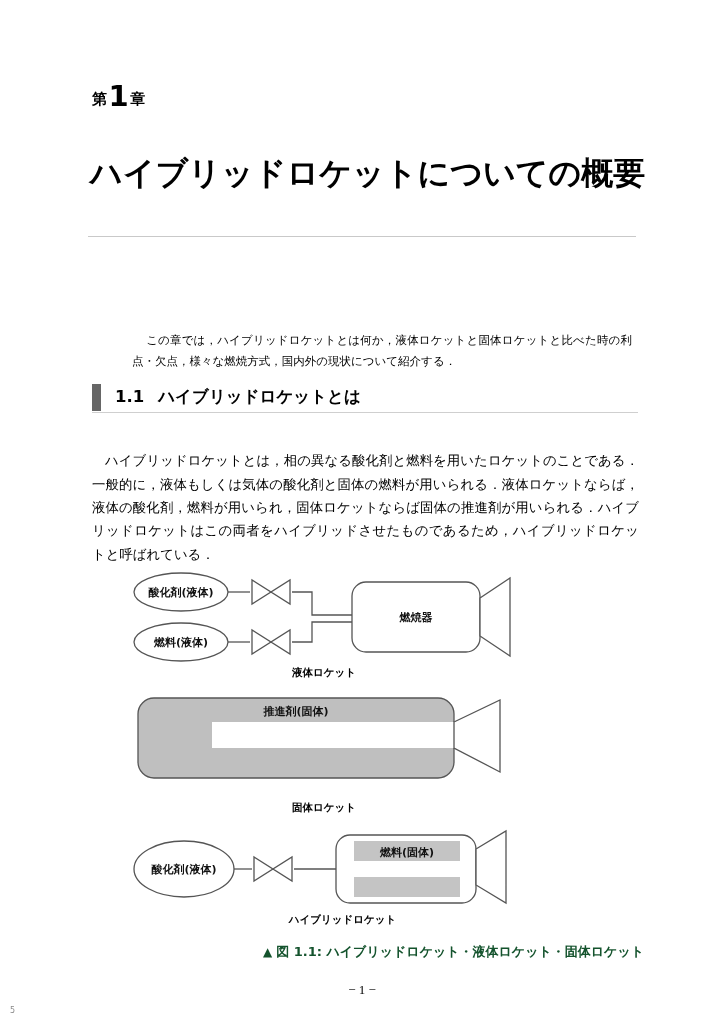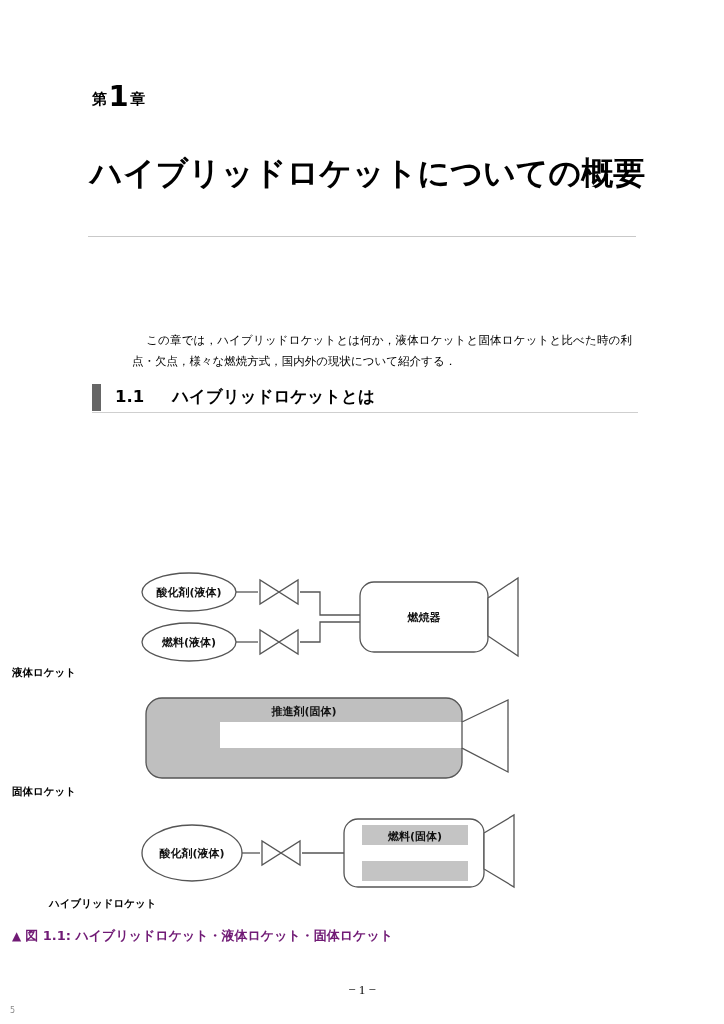--- a/index.html
+++ b/index.html
@@ -94,21 +94,21 @@
     background: #666666;
     flex: 0 0 auto;
   }
   .section-text {
     font-family: "DejaVu Sans", "Liberation Sans", sans-serif;
     font-weight: bold;
     font-size: 16.5px;
     margin-left: 14px;
     white-space: nowrap;
   }
-  .section-text .sec-num { margin-right: 28px; }
+  .section-text .sec-num { margin-right: 14px; }
   .section-rule {
     position: absolute;
     left: 92px;
     top: 412px;
     width: 546px;
     height: 1px;
     background: #cfcfcf;
   }
 
   
@@ -120,39 +120,39 @@
     font-size: 13.4px;
     line-height: 1.74;
     text-align: justify;
     text-justify: inter-character;
   }
   .body-par .indent { display: inline-block; width: 13px; }
 
   
   .figure {
     position: absolute;
-    left: 12px;
+    left: 4px;
     top: 570px;
     width: 640px;
   }
   .diagram-svg { display: block; margin: 0 auto; }
 
   .sub-caption {
     font-family: "DejaVu Sans", "Liberation Sans", sans-serif;
     font-weight: bold;
     font-size: 10.5px;
-    text-align: left;
+    text-align: center;
   }
   .fig-caption {
     font-family: "DejaVu Sans", "Liberation Sans", sans-serif;
     font-weight: bold;
     font-size: 13px;
-    text-align: left;
+    text-align: right;
     margin-top: 16px;
-    color: #701a75;
+    color: #14532d;
   }
   .fig-caption .tri { margin-right: 4px; font-size: 12px; }
 
   
   .folio {
     position: absolute;
     left: 0;
     top: 982px;
     width: 724px;
     text-align: center;
@@ -189,20 +189,21 @@
   <p class="abstract"><span class="indent"></span><span>この章では，ハイブリッドロケットとは何か，液体ロケットと固体ロケットと比べた時の利点・欠点，様々な燃焼方式，国内外の現状について紹介する．</span></p>
 
   <div class="section-heading">
     <div class="section-bar"></div>
     <div class="section-text">
       <span class="sec-num">1.1</span><span>ハイブリッドロケットとは</span>
     </div>
   </div>
   <div class="section-rule"></div>
 
+  <p class="body-par"><span class="indent"></span><span>ハイブリッドロケットとは，相の異なる酸化剤と燃料を用いたロケットのことである．一般的に，液体もしくは気体の酸化剤と固体の燃料が用いられる．液体ロケットならば，液体の酸化剤，燃料が用いられ，固体ロケットならば固体の推進剤が用いられる．ハイブリッドロケットはこの両者をハイブリッドさせたものであるため，ハイブリッドロケットと呼ばれている．</span></p>
 
   <div class="figure">
 
     <svg class="diagram-svg" width="400" height="92" viewBox="0 0 400 92">
       <g fill="none" stroke="#555555" stroke-width="1.3">
         <ellipse cx="57" cy="22" rx="47" ry="19" fill="#ffffff"></ellipse>
         <ellipse cx="57" cy="72" rx="47" ry="19" fill="#ffffff"></ellipse>
 
         <path d="M104 22 H126"></path>
         <path d="M104 72 H126"></path>
@@ -223,21 +224,21 @@
     <div class="sub-caption" style="margin-top:4px;">液体ロケット</div>
 
     <svg class="diagram-svg" width="400" height="90" viewBox="0 0 400 90" style="margin-top:14px;">
       <g stroke="#555555" stroke-width="1.3">
         <rect x="14" y="4" width="316" height="80" rx="16" ry="16" fill="#bfbfbf"></rect>
         <rect x="88" y="28" width="242" height="26" fill="#ffffff" stroke="none"></rect>
         <path d="M330 28 L376 6 L376 78 L330 54 Z" fill="#ffffff"></path>
       </g>
       <text x="172" y="21" text-anchor="middle" font-size="11">推進剤(固体)</text>
     </svg>
-    <div class="sub-caption" style="margin-top:1px;">固体ロケット</div>
+    <div class="sub-caption" style="margin-top:17px;">固体ロケット</div>
 
     <svg class="diagram-svg" width="400" height="80" viewBox="0 0 400 80" style="margin-top:14px;">
       <g fill="none" stroke="#555555" stroke-width="1.3">
         <ellipse cx="60" cy="40" rx="50" ry="28" fill="#ffffff"></ellipse>
         <path d="M110 40 H128"></path>
         <path d="M170 40 H212"></path>
         <path d="M130 28 L130 52 L168 28 L168 52 Z" fill="#ffffff"></path>
         <rect x="212" y="6" width="140" height="68" rx="14" ry="14" fill="#ffffff"></rect>
       </g>
       <rect x="230" y="12" width="106" height="20" fill="#c4c4c4"></rect>

